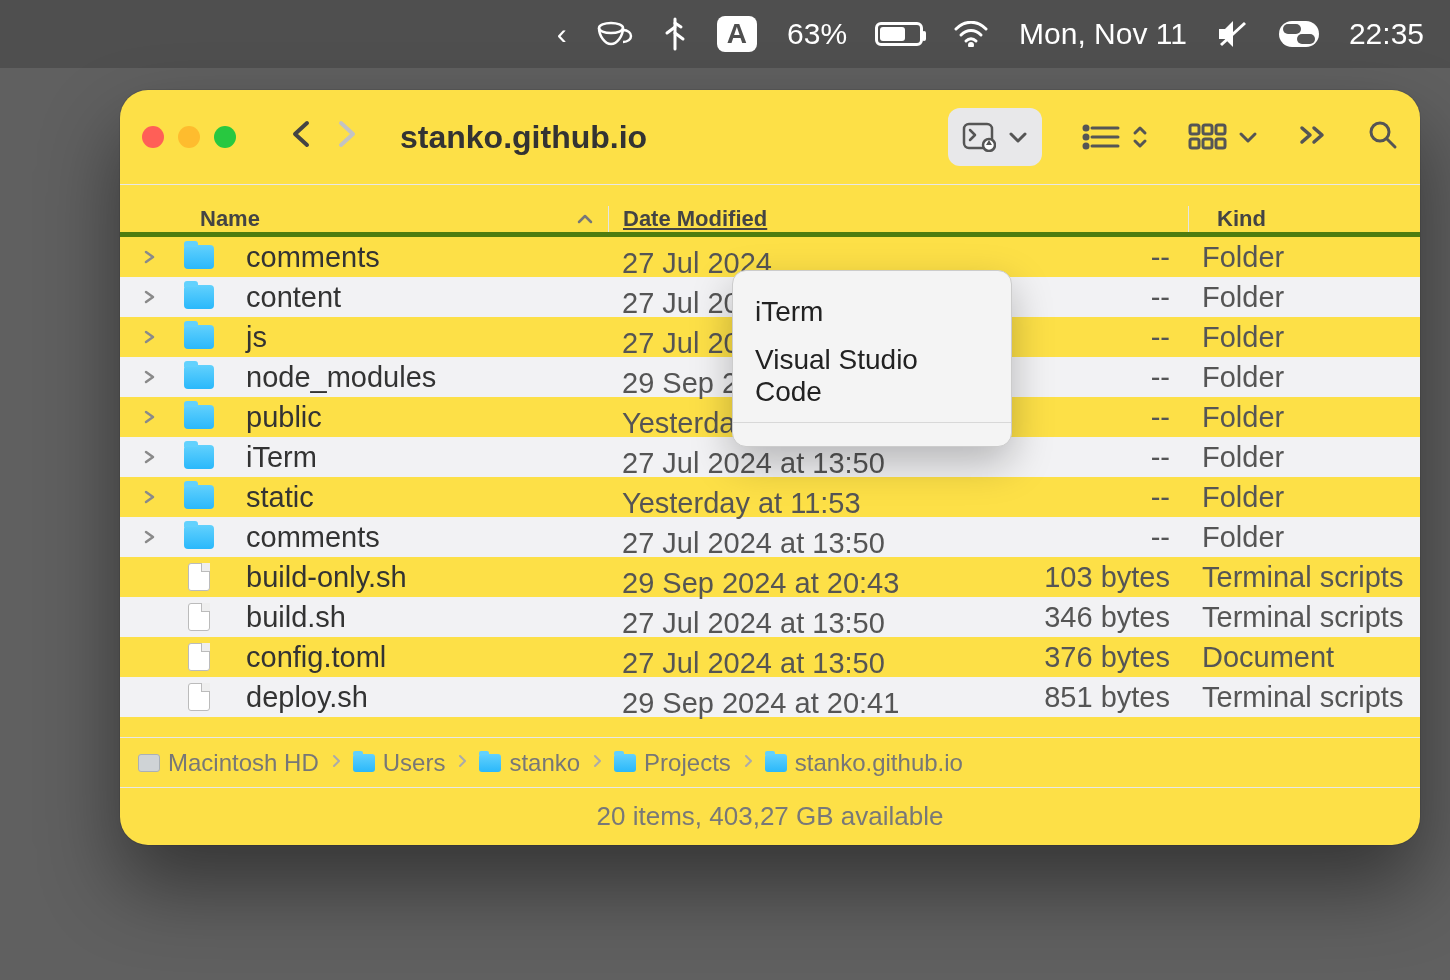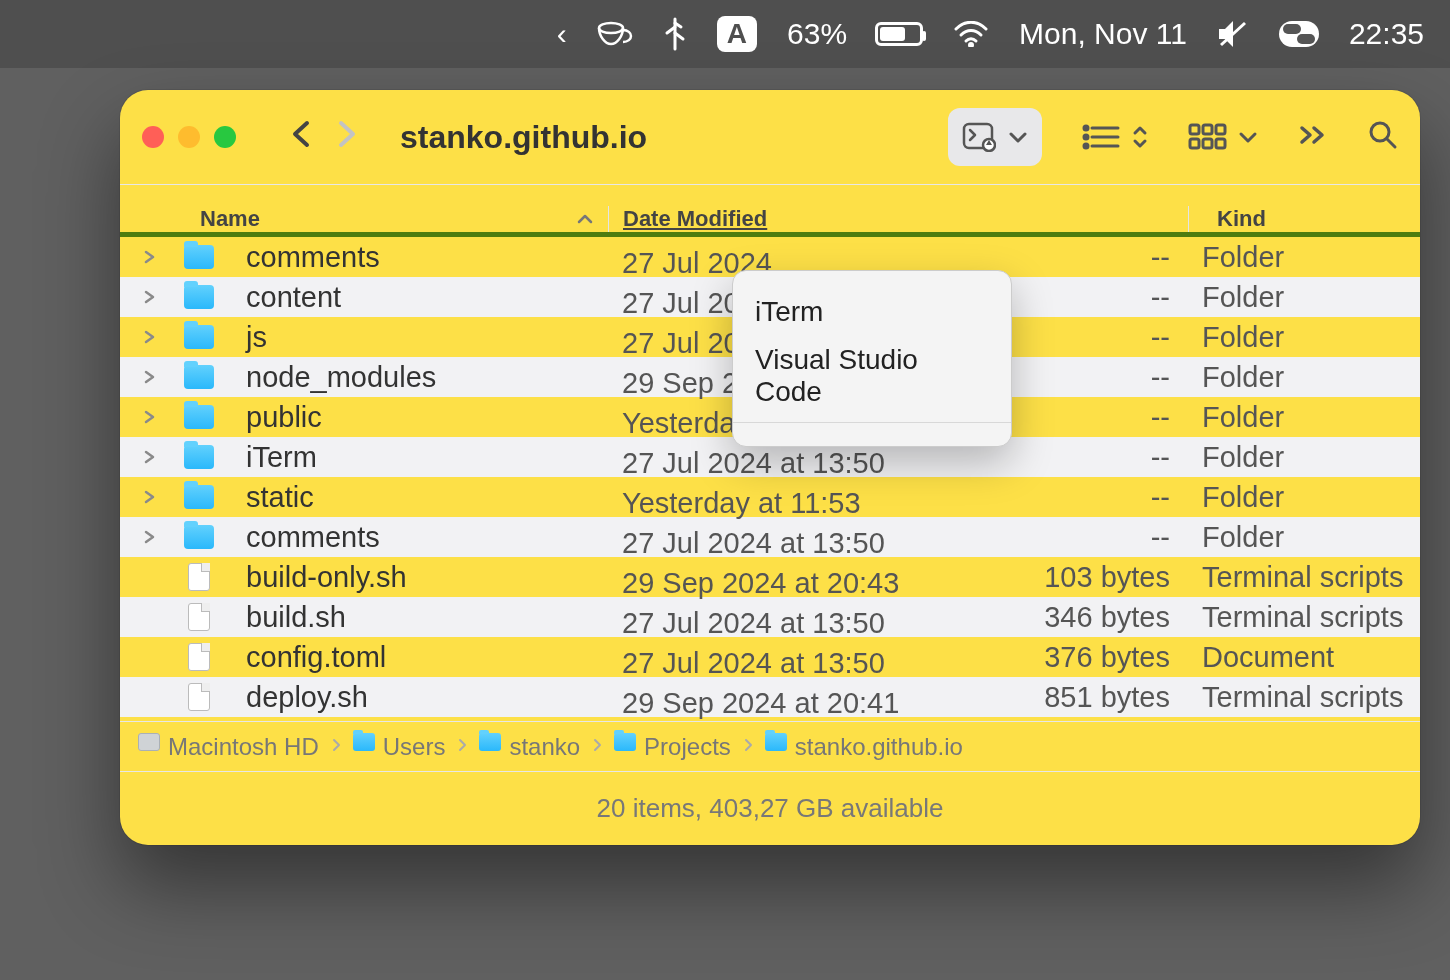--- a/index.html
+++ b/index.html
@@ -107,28 +107,28 @@
   .folder-icon::before{content:"";position:absolute;top:-4px;left:0;width:14px;height:6px;background:#62d1fd;border-radius:3px 3px 0 0;}
   .doc-icon { width:22px; height:28px; background:#fff; border:1.5px solid #bbb; border-radius:3px; position:relative;}
   .doc-icon::before{content:"";position:absolute;right:-1px;top:-1px;width:8px;height:8px;background:#eee;border-left:1.5px solid #bbb;border-bottom:1.5px solid #bbb;}
 
   
   .pathbar {
     height: 50px; border-top:1px solid #e7e7e7;
     display:flex; align-items:center; padding: 0 18px; gap: 8px;
     font-size: 24px; color:#777;
   }
-  .pathbar .pseg { display:flex; gap:8px;}
+  .pathbar .pseg { display:flex; align-items:center; gap:8px;}
   .pathbar .sep { color:#aaa; margin: 0 4px; font-size:18px;}
   .psmall-folder{ width:22px; height:18px; background:linear-gradient(#62d1fd,#2ab8fb); border-radius:3px; position:relative;}
   .psmall-folder::before{content:"";position:absolute;top:-3px;left:0;width:10px;height:4px;background:#62d1fd;border-radius:2px 2px 0 0;}
   .hdd{ width:22px; height:18px; background:#cfd3d6; border-radius:3px; border:1px solid #aab0b5;}
 
   
-  .statusbar { height: 74px; border-top:1px solid #e7e7e7; display:flex;align-items:center;justify-content:center; font-size:26px; color:#787878;}
+  .statusbar { height: 58px; border-top:1px solid #e7e7e7; display:flex;align-items:center;justify-content:center; font-size:26px; color:#787878;}
 
   
   .dropdown {
     position:absolute;
     left: 612px;
     top: 180px;
     width: 280px;
     background: #f4f4f4;
     border: 1px solid #ccc;
     border-radius: 14px;

